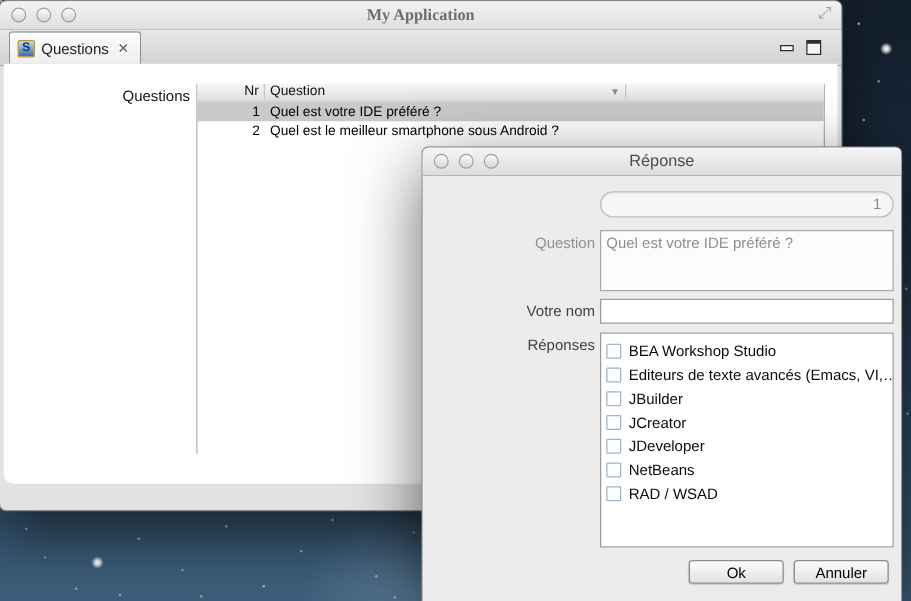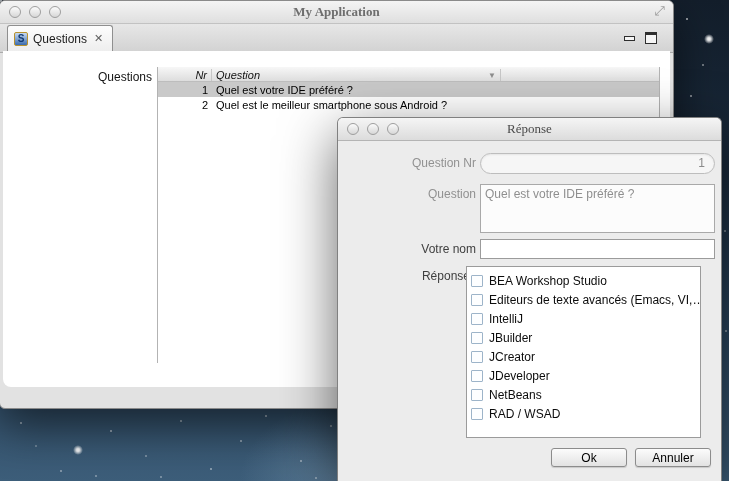--- a/index.html
+++ b/index.html
@@ -46,53 +46,53 @@
   .tab-close{font-size:11px;color:#5f5f5f;margin-left:2px;}
   .view-btns{position:absolute;right:16px;top:8px;display:flex;gap:10px;align-items:center;}
   .btn-min{width:11px;height:5px;border:1px solid #2e2e2e;box-sizing:border-box;background:#f5f5f5;}
   .btn-max{width:12px;height:12px;border:1px solid #2e2e2e;border-top:3px solid #2e2e2e;box-sizing:border-box;background:#f5f5f5;}
   .view-content{position:absolute;left:3px;right:3px;top:50px;height:336px;background:#ffffff;
     border-radius:0 0 8px 8px;}
   .questions-label{position:absolute;left:57px;top:19px;width:92px;text-align:right;
     font-size:12px;color:#141414;}
   .qtable{position:absolute;left:154px;top:16px;width:503px;height:296px;background:#fff;
     border-left:1px solid #b3b3b3;border-right:1px solid #b3b3b3;box-sizing:border-box;font-size:11px;}
-  .qtable-header{display:flex;height:14px;align-items:flex-end;
-    background:linear-gradient(#f7f7f7,#dddddd);border-bottom:1px solid #bdbdbd;color:#111;font-style:italic;}
+  .qtable-header{display:flex;height:14px;align-items:flex-start;
+    background:linear-gradient(#f7f7f7,#dddddd);border-bottom:1px solid #bdbdbd;color:#111;}
   .th-nr{width:54px;text-align:right;padding-right:4px;border-right:1px solid #c6c6c6;box-sizing:border-box;}
   .th-question{width:289px;display:flex;align-items:center;justify-content:space-between;
     padding:0 4px;border-right:1px solid #c6c6c6;box-sizing:border-box;}
   .sort-icon{font-size:8px;color:#8d8d8d;}
   .th-filler{flex:1;height:100%;}
   .qrow{display:flex;height:15px;align-items:center;color:#000;}
   .qrow.selected{background:#c9c9c9;}
   .td-nr{width:54px;text-align:right;padding-right:4px;box-sizing:border-box;}
   .td-question{flex:1;padding-left:4px;white-space:nowrap;overflow:hidden;}
 
   
   .dialog{position:absolute;left:337px;top:117px;width:385px;height:364px;border-radius:6px 6px 0 0;
     background:#ececec;border:1px solid #808080;border-bottom:none;box-sizing:border-box;
     box-shadow:0 18px 55px rgba(0,0,0,.6);}
   .dlg-titlebar{position:relative;height:22px;border-radius:5px 5px 0 0;
-    background:linear-gradient(#f5f5f5,#dcdcdc);border-bottom:1px solid #b4b4b4;font-family:Liberation Serif, serif;}
+    background:linear-gradient(#f5f5f5,#dcdcdc);border-bottom:1px solid #b4b4b4;}
   .dlg-title{position:absolute;left:0;right:0;top:0;height:22px;line-height:22px;text-align:center;
     font-size:13px;color:#4a4a4a;}
   .dlg-label{position:absolute;left:0;width:138px;text-align:right;font-size:12px;color:#404040;}
   .dlg-label.disabled{color:#919191;}
   .pill-field{position:absolute;left:142px;top:35px;width:235px;height:21px;border-radius:11px;
     border:1px solid #bdbdbd;background:#f6f6f6;box-sizing:border-box;
     box-shadow:inset 0 1px 2px rgba(0,0,0,.07);font-size:12px;color:#8b8b8b;
     line-height:19px;text-align:right;padding-right:9px;}
   .question-box{position:absolute;left:142px;top:66px;width:235px;height:49px;
     border:1px solid #a9a9a9;background:#fcfcfc;box-sizing:border-box;
     font-size:12px;color:#8f8f8f;padding:2px 4px;line-height:15px;}
   .name-input{position:absolute;left:142px;top:121px;width:235px;height:20px;
     border:1px solid #9b9b9b;background:#ffffff;box-sizing:border-box;font-size:12px;
     padding:0 4px;outline:none;font-family:"Liberation Sans",sans-serif;color:#000;}
-  .listbox{position:absolute;left:128px;top:148px;width:235px;height:172px;
+  .listbox{position:absolute;left:142px;top:148px;width:235px;height:172px;
     border:1px solid #9b9b9b;background:#ffffff;box-sizing:border-box;padding-top:4px;overflow:hidden;}
   .check-item{display:flex;align-items:center;gap:6px;height:19px;padding-left:4px;
     font-size:12px;color:#0c0c0c;white-space:nowrap;}
   .checkbox{width:12px;height:12px;border:1px solid #9db4c9;background:#fdfeff;
     border-radius:1px;box-sizing:border-box;flex:none;}
   .dlg-btn{position:absolute;top:330px;width:76px;height:19px;border:1px solid #8c8c8c;
     border-radius:3px;background:linear-gradient(#fcfcfc,#e2e2e2);font-size:12px;color:#000;
     font-family:"Liberation Sans",sans-serif;box-shadow:0 1px 1px rgba(0,0,0,.15);}
   .btn-ok{left:213px;}
   .btn-cancel{left:297px;}
@@ -156,42 +156,37 @@
   <div class="dialog">
     <div class="dlg-titlebar">
       <div class="traffic">
         <div class="light"></div>
         <div class="light"></div>
         <div class="light"></div>
       </div>
       <div class="dlg-title">Réponse</div>
     </div>
 
-    <div class="dlg-label disabled" style="top:38px;">Question Nr</div>
     <div class="pill-field">1</div>
 
     <div class="dlg-label disabled" style="top:69px;">Question</div>
     <div class="question-box">Quel est votre IDE préféré ?</div>
 
     <div class="dlg-label" style="top:124px;">Votre nom</div>
     <input class="name-input" type="text" value="" style="">
 
     <div class="dlg-label" style="top:151px;">Réponses</div>
     <div class="listbox">
       <div class="check-item">
         <span class="checkbox"></span>
         <span>BEA Workshop Studio</span>
       </div>
       <div class="check-item">
         <span class="checkbox"></span>
         <span>Editeurs de texte avancés (Emacs, VI,…</span>
-      </div>
-      <div class="check-item">
-        <span class="checkbox"></span>
-        <span>IntelliJ</span>
       </div>
       <div class="check-item">
         <span class="checkbox"></span>
         <span>JBuilder</span>
       </div>
       <div class="check-item">
         <span class="checkbox"></span>
         <span>JCreator</span>
       </div>
       <div class="check-item">

